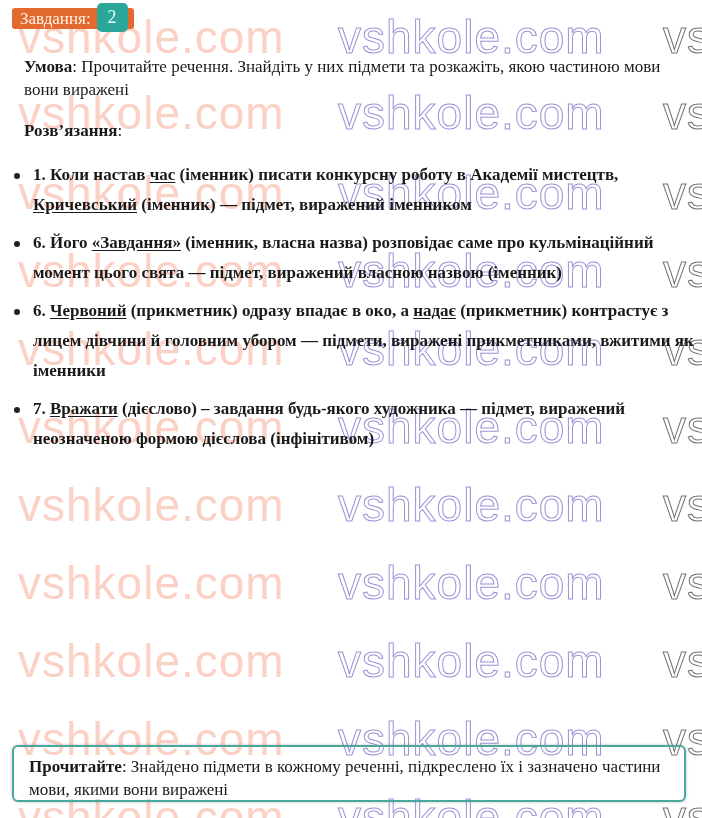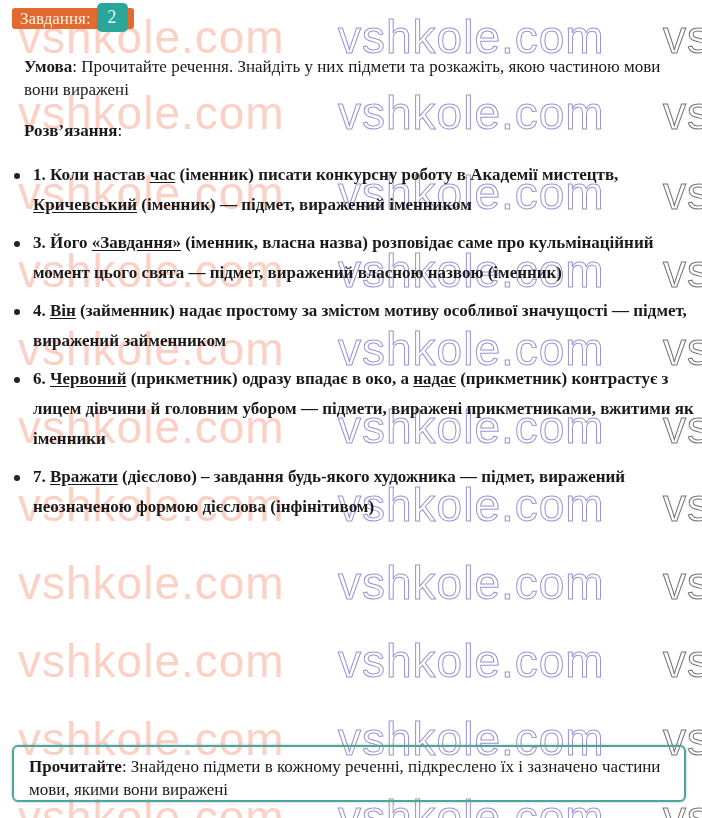--- a/index.html
+++ b/index.html
@@ -103,22 +103,21 @@
   <div class="para" style="top:55px;width:640px">
     <b>Умова</b><span>: Прочитайте речення. Знайдіть у них підмети та розкажіть, якою частиною мови вони виражені</span>
   </div>
 
   <div class="para" style="top:119px">
     <b>Розв’язання</b><span>:</span>
   </div>
 
   <ul class="sol">
     <li><span>1. Коли настав </span><u>час</u><span> (іменник) писати конкурсну роботу в Академії мистецтв, </span><u>Кричевський</u><span> (іменник) — підмет, виражений іменником</span></li>
-    <li><span>3. Його </span><u>«Завдання»</u><span> (іменник, власна назва) розповідає саме про кульмінаційний момент цього свята — підмет, виражений власною назвою (іменник)</span></li>
-    <li><span>4. </span><u>Він</u><span> (займенник) надає простому за змістом мотиву особливої значущості — підмет, виражений займенником</span></li>
+    <li><span>6. Його </span><u>«Завдання»</u><span> (іменник, власна назва) розповідає саме про кульмінаційний момент цього свята — підмет, виражений власною назвою (іменник)</span></li>
     <li><span>6. </span><u>Червоний</u><span> (прикметник) одразу впадає в око, а </span><u>надає</u><span> (прикметник) контрастує з лицем дівчини й головним убором — підмети, виражені прикметниками, вжитими як іменники</span></li>
     <li><span>7. </span><u>Вражати</u><span> (дієслово) – завдання будь-якого художника — підмет, виражений неозначеною формою дієслова (інфінітивом)</span></li>
   </ul>
 
   <div class="answer">
     <b>Прочитайте</b><span>: Знайдено підмети в кожному реченні, підкреслено їх і зазначено частини мови, якими вони виражені</span>
   </div>
 </div>
 
 </body></html>

